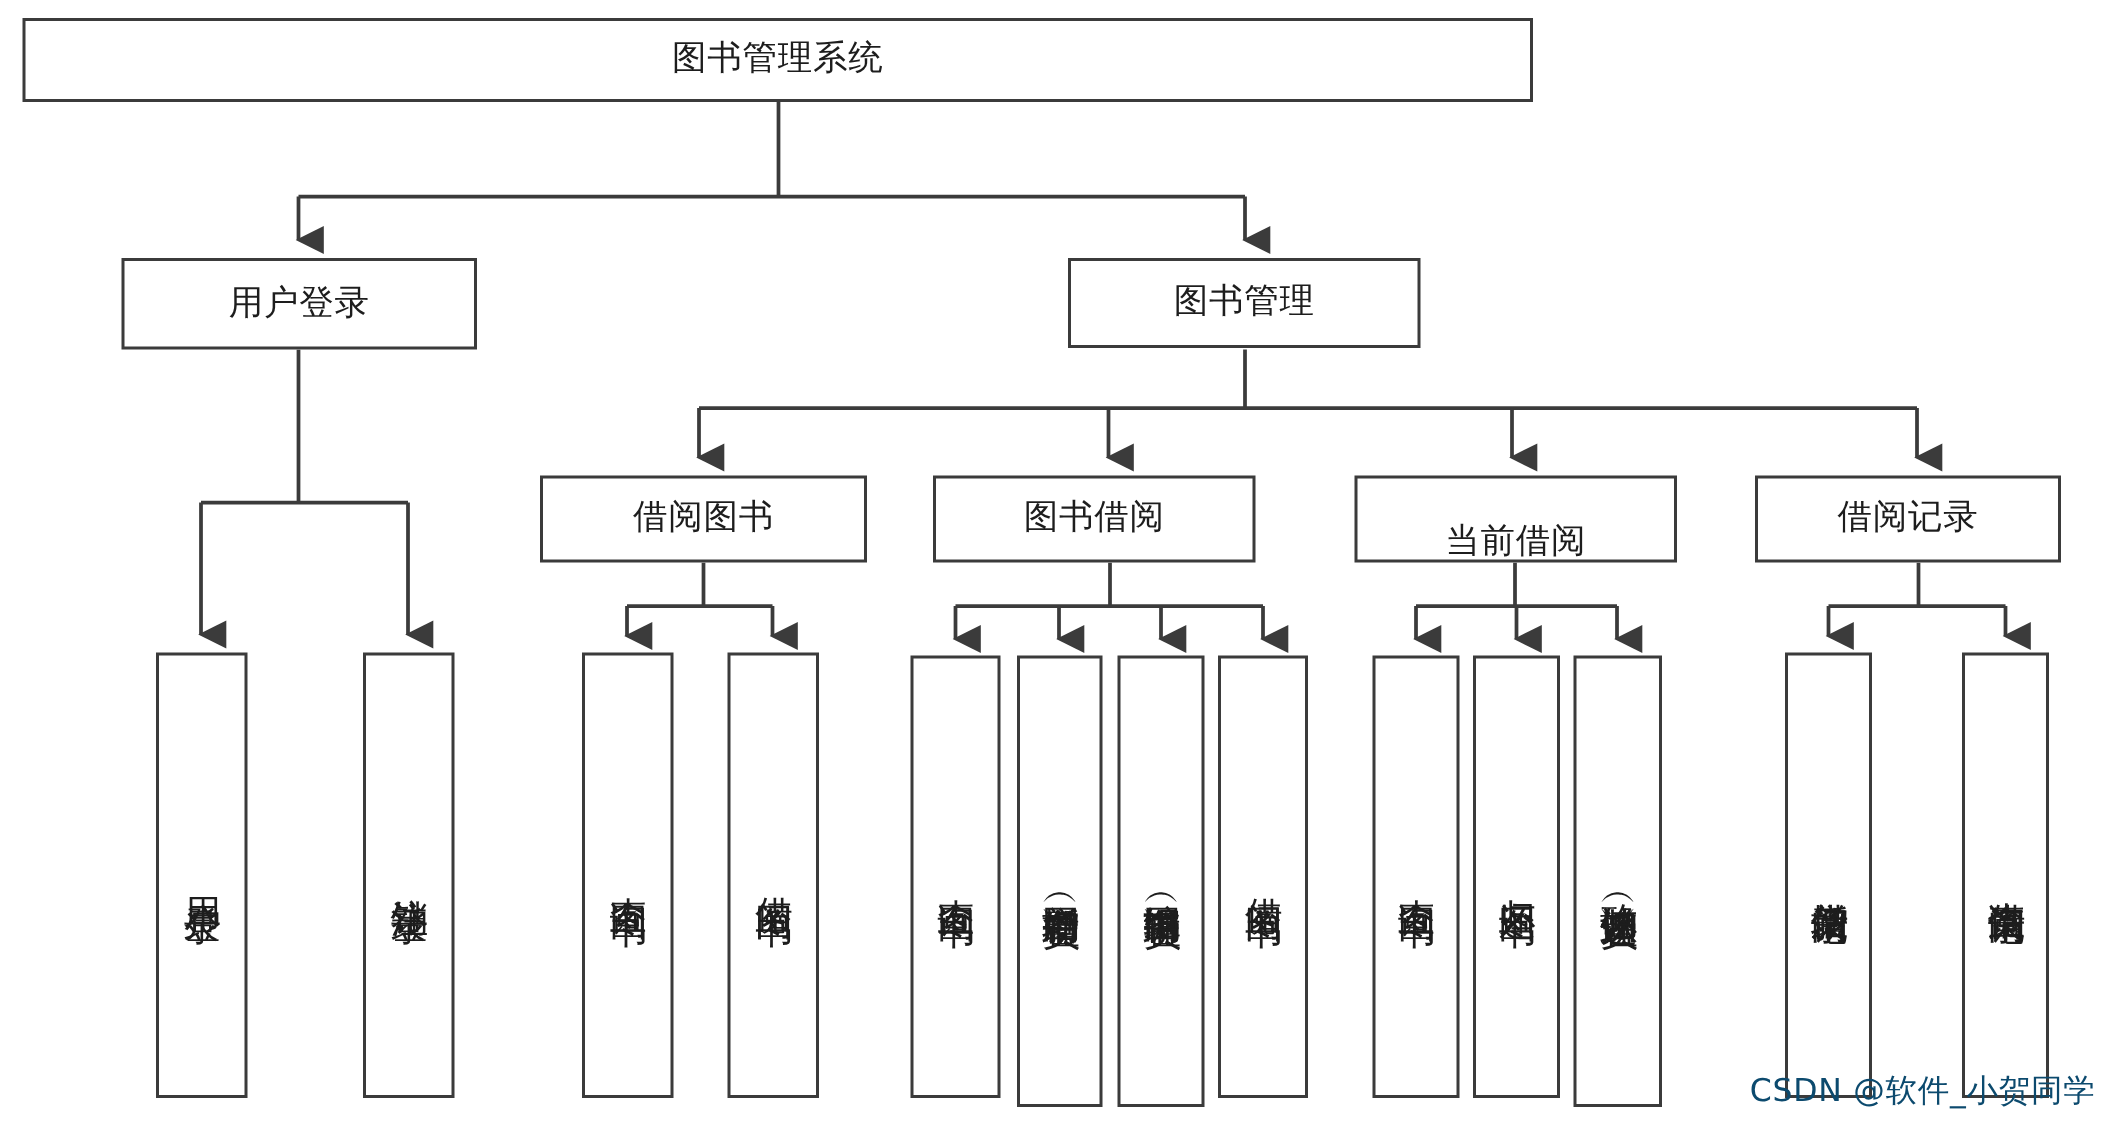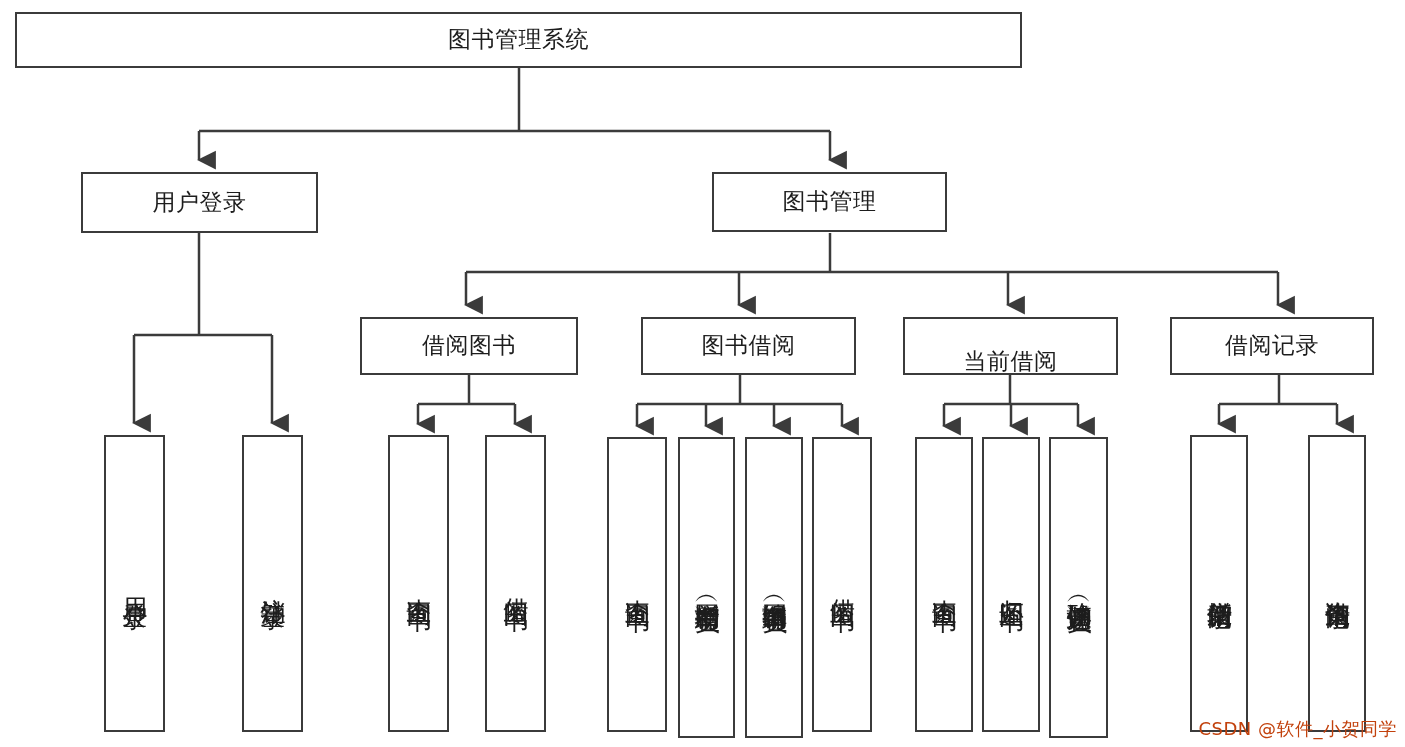--- a/index.html
+++ b/index.html
@@ -61,22 +61,22 @@
     white-space: nowrap;
   }
   .node.vertical.dense .label {
     letter-spacing: 1px;
     line-height: 1.22;
   }
   .watermark {
     position: absolute;
     right: 8px;
     bottom: 6px;
-    font-size: 18px;
-    color: #c2410c;
+    font-size: 21px;
+    color: #0c4a6e;
     letter-spacing: 0.5px;
     white-space: nowrap;
     user-select: none;
   }
 </style>
 </head>
 <body>
 
 <div id="diagram-root">
 
@@ -137,21 +137,21 @@
   <div class="node horizontal" style="left:81px; top:172px; width:237px; height:61px;">
     <span class="label">用户登录</span>
   </div>
   <div class="node horizontal" style="left:712px; top:172px; width:235px; height:60px;">
     <span class="label">图书管理</span>
   </div>
 
   <div class="node horizontal" style="left:360px; top:317px; width:218px; height:58px;">
     <span class="label">借阅图书</span>
   </div>
-  <div class="node horizontal" style="left:641px; top:317px; width:215px; height:58px;">
+  <div class="node horizontal" style="left:622px; top:317px; width:215px; height:58px;">
     <span class="label">图书借阅</span>
   </div>
   <div class="node horizontal" style="left:903px; top:317px; width:215px; height:58px;align-items:flex-end;">
     <span class="label">当前借阅</span>
   </div>
   <div class="node horizontal" style="left:1170px; top:317px; width:204px; height:58px;">
     <span class="label">借阅记录</span>
   </div>
 
   <div class="node vertical" style="left:104px; top:435px; width:61px; height:297px;">

